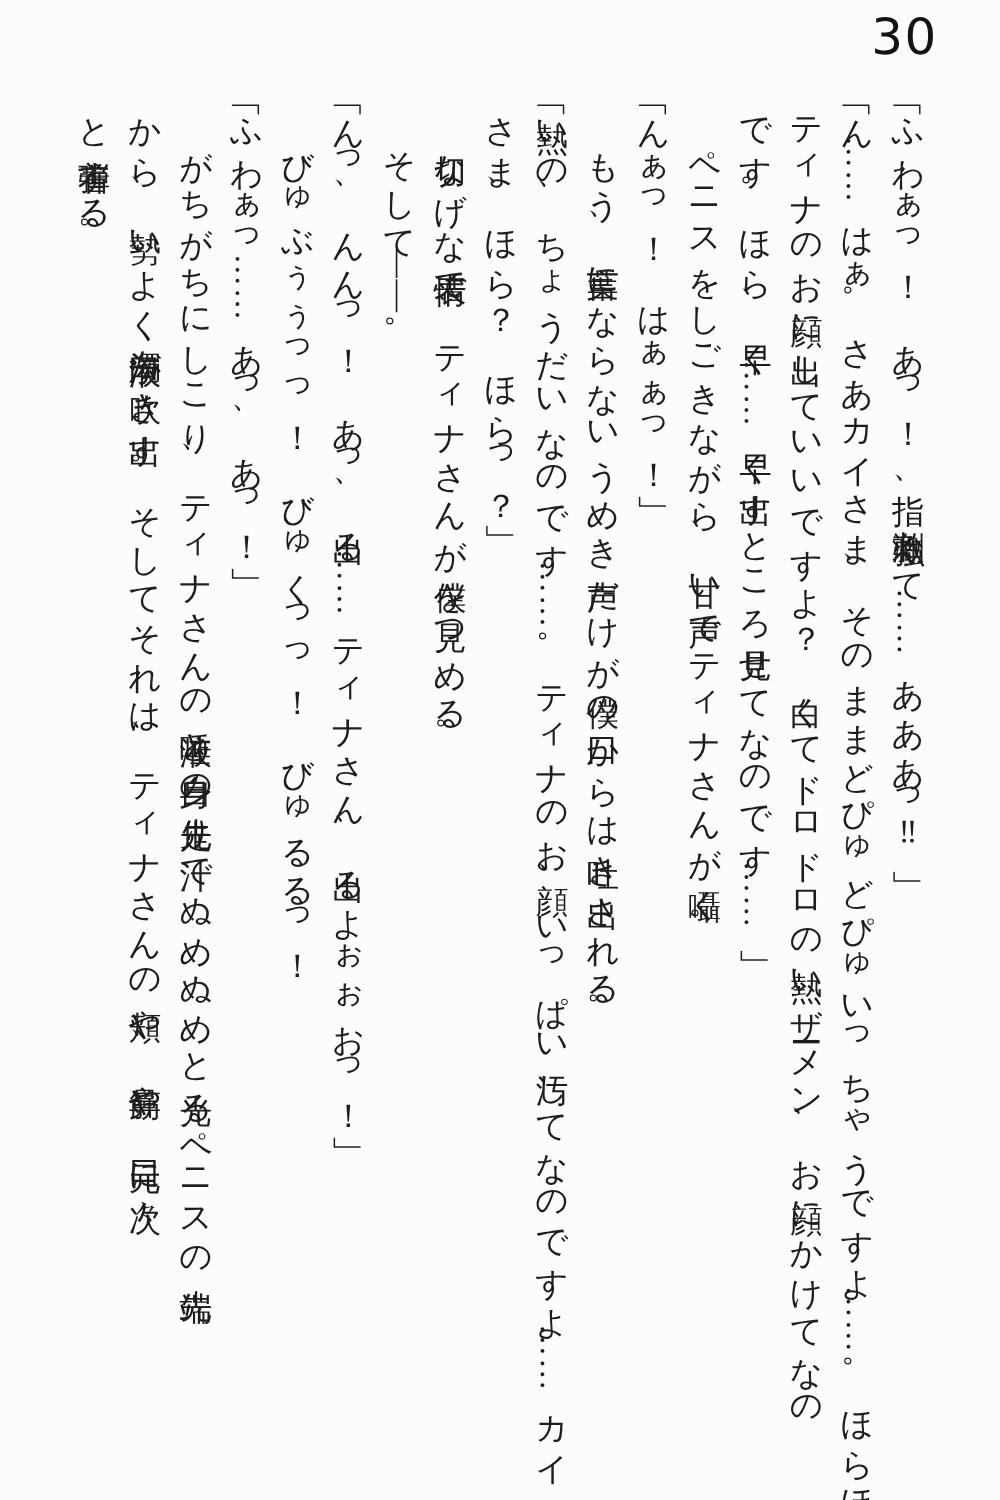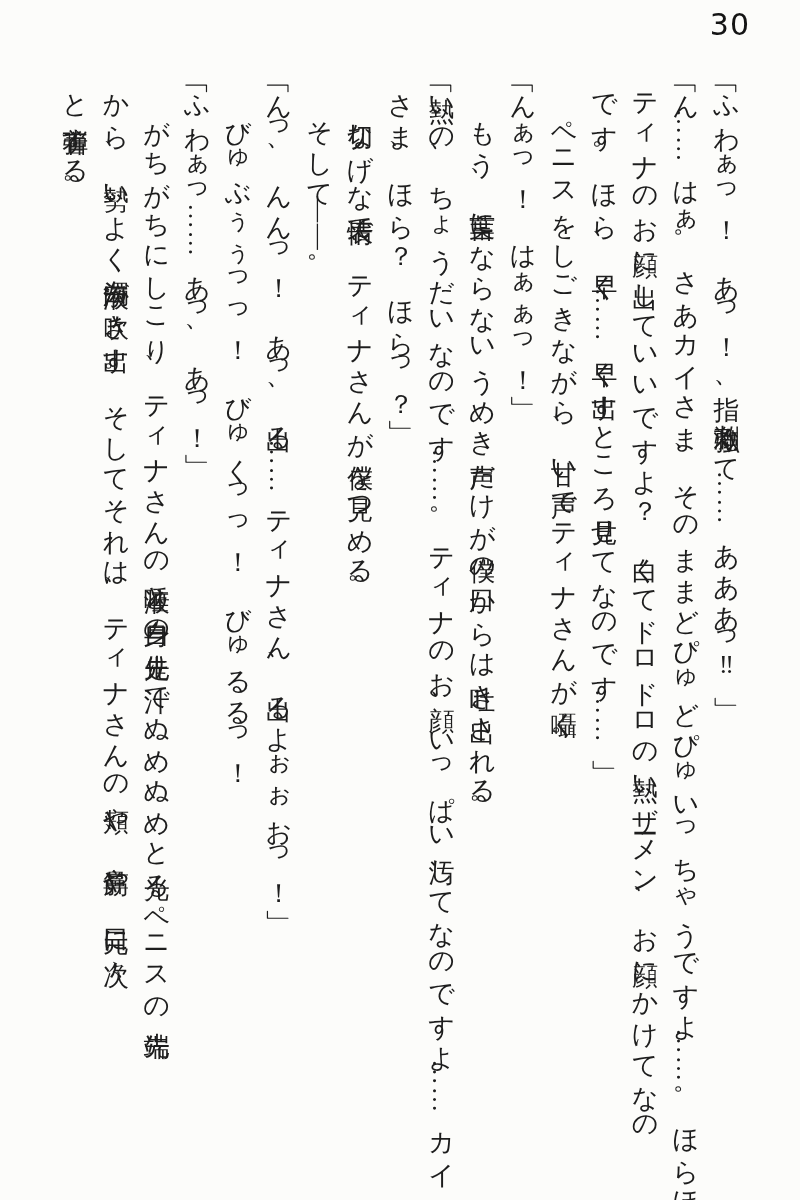--- a/index.html
+++ b/index.html
@@ -17,21 +17,21 @@
   }
   .page{
     position:absolute;
     inset:0;
   }
   .page-number{
     position:absolute;
     top:10px;
     right:50px;
     font-family:"DejaVu Sans","Liberation Sans",sans-serif;
-    font-size:30px;
+    font-size:40px;
     letter-spacing:1px;
     color:#141414;
     line-height:1;
   }
   .text-area{
     position:absolute;
     top:76px;
     right:54px;
     height:1124px;
     writing-mode:vertical-rl;

